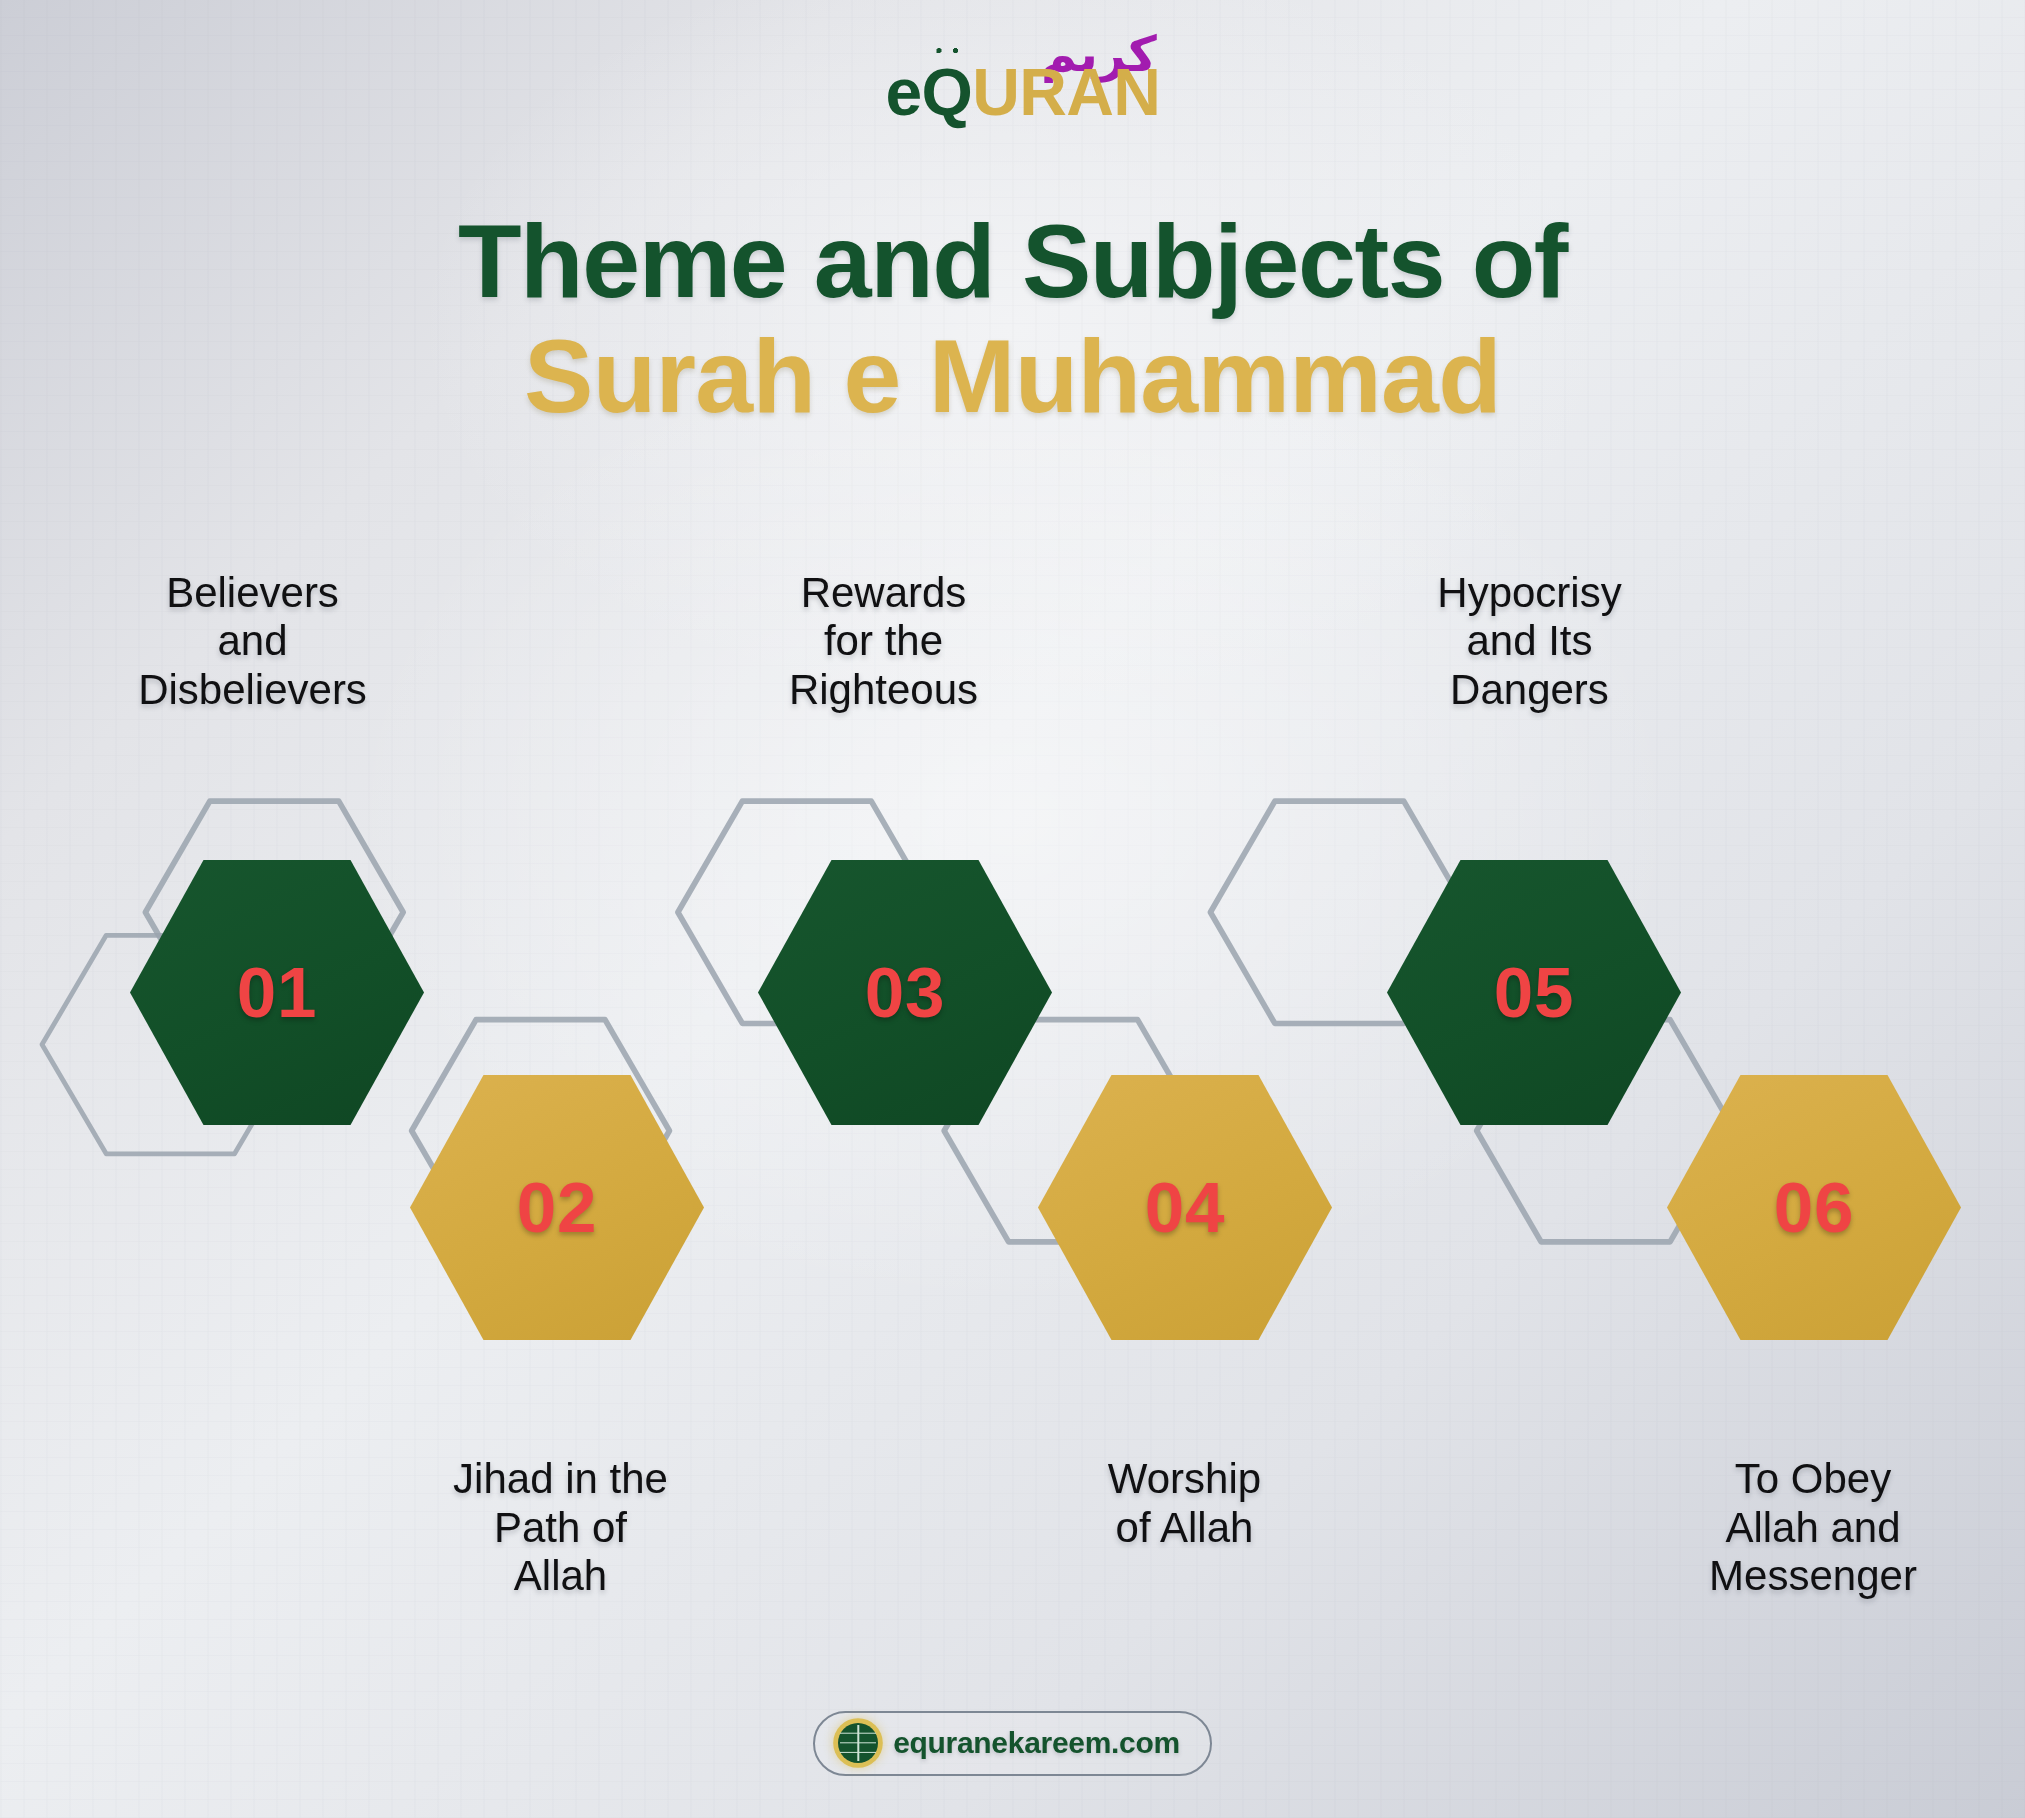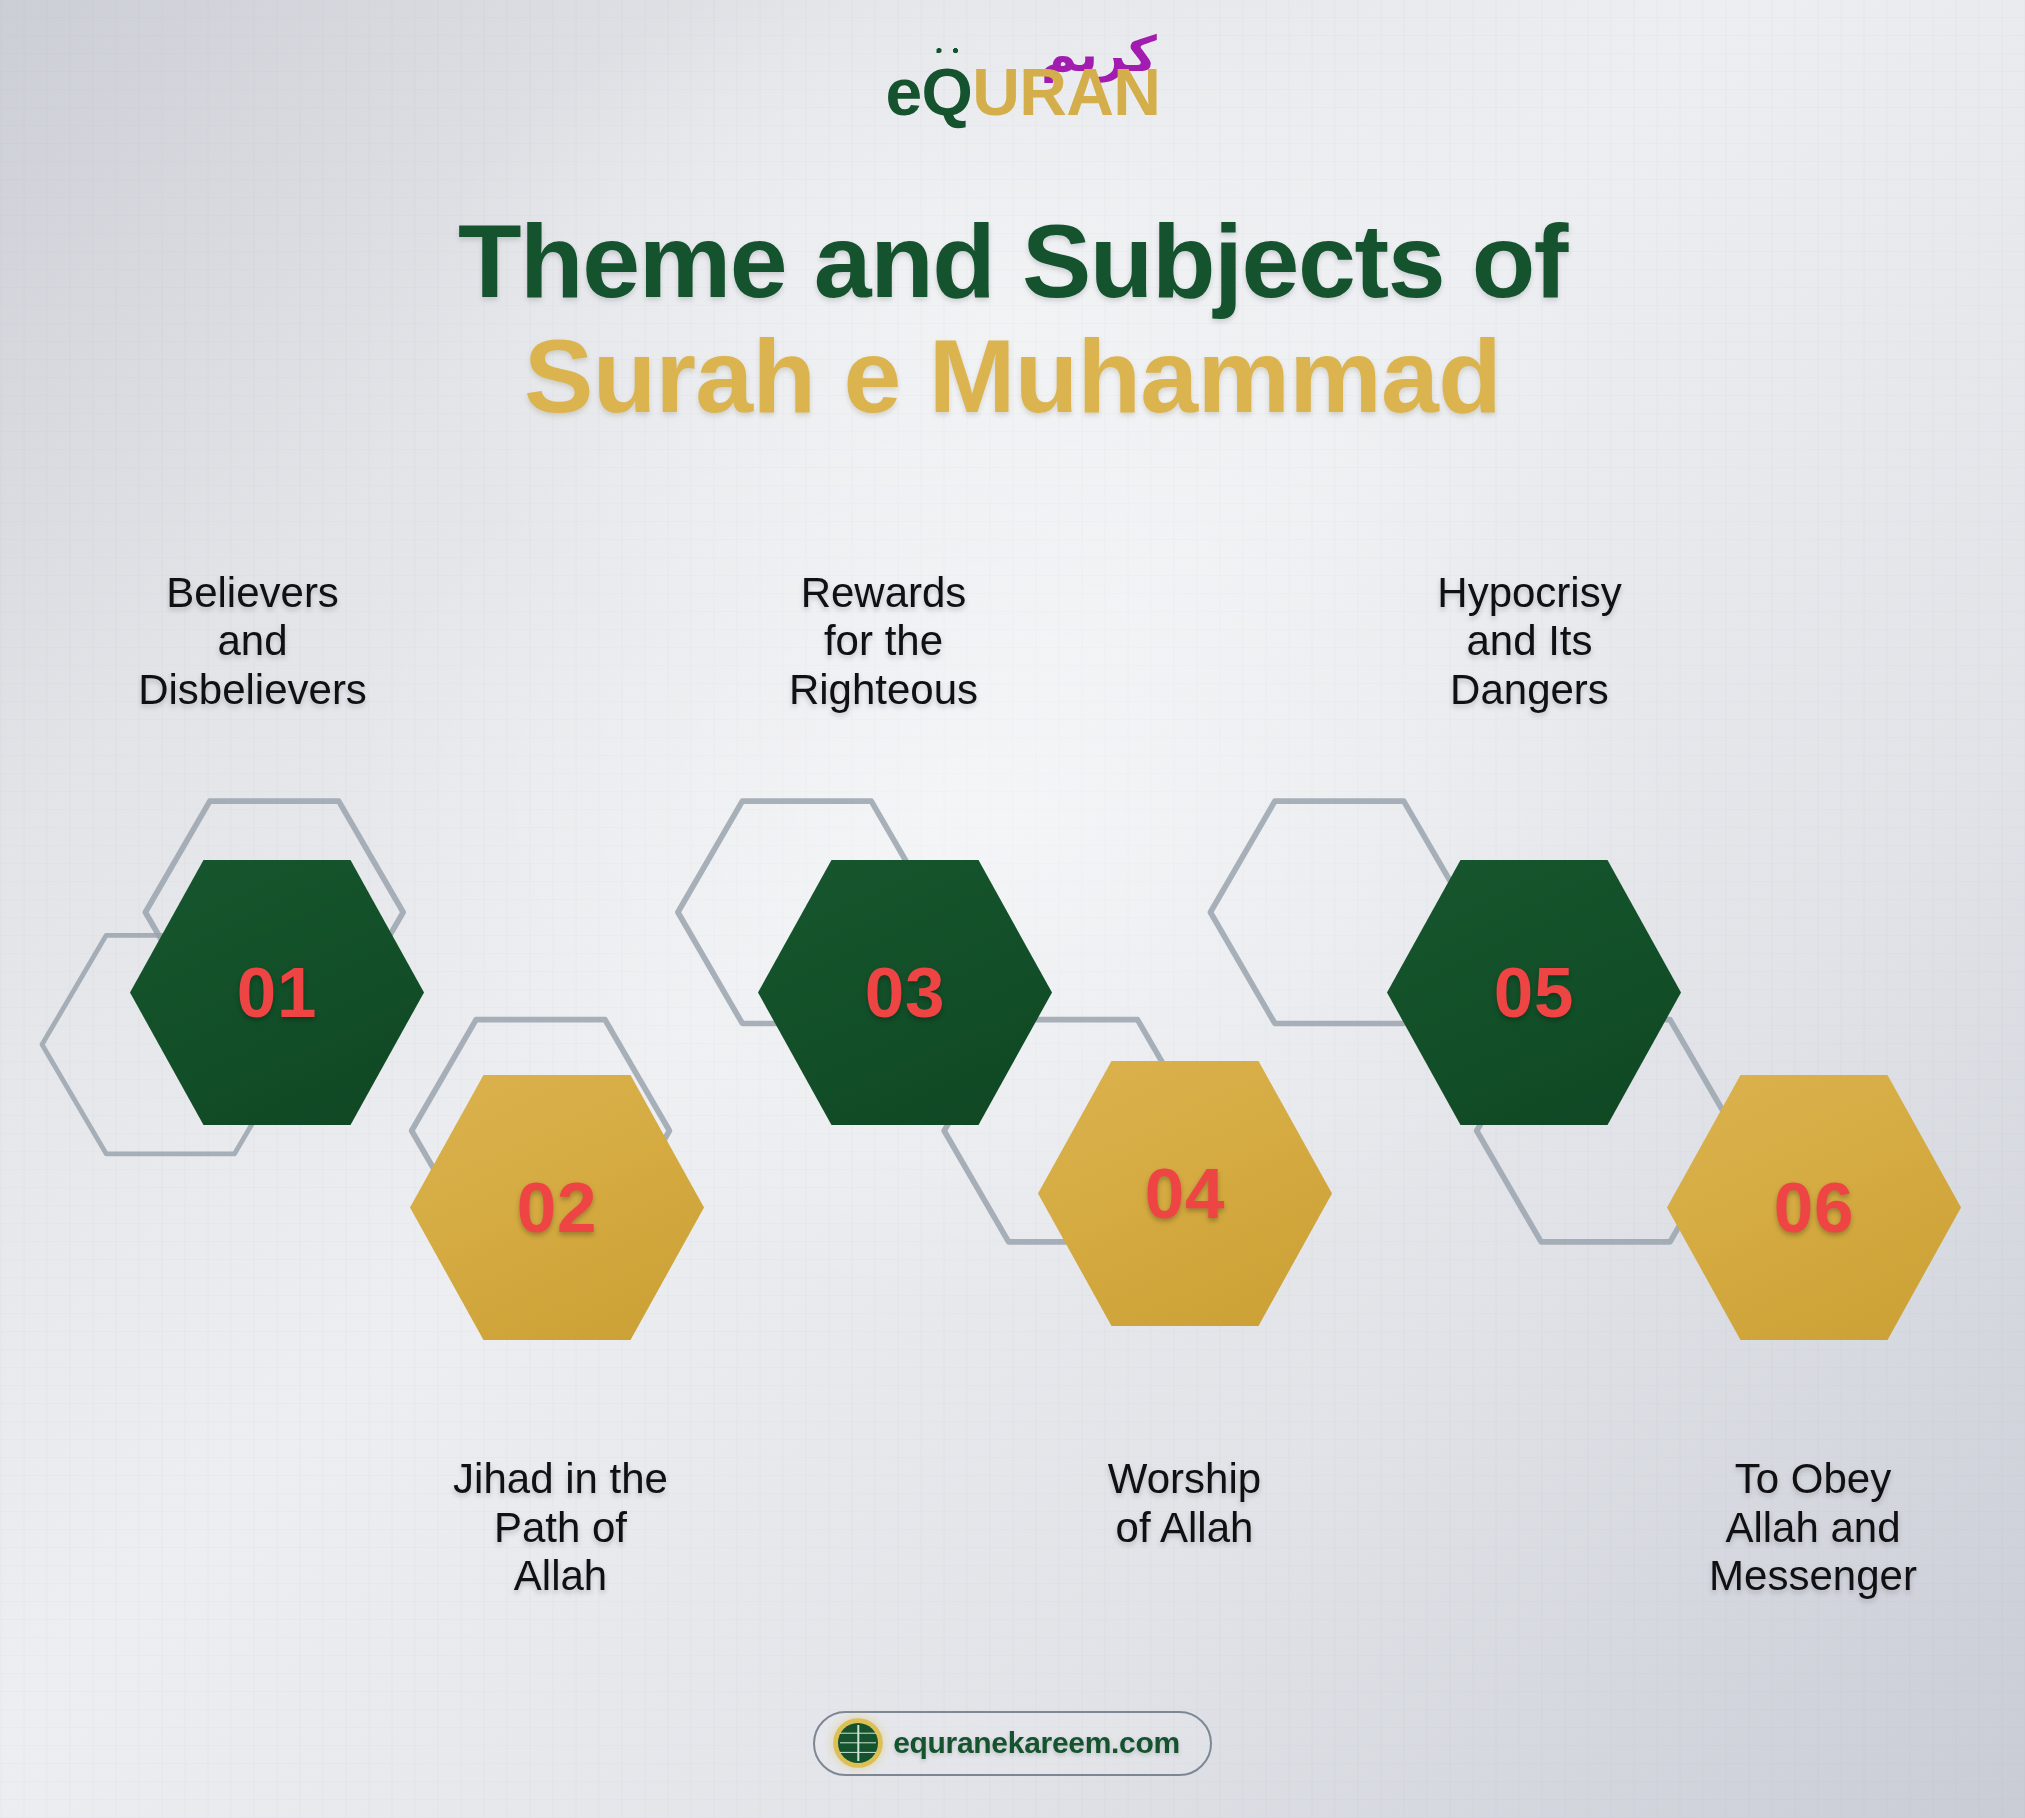--- a/index.html
+++ b/index.html
@@ -188,21 +188,21 @@
     <div class="cap" style="left:672px;top:-12.3px;width:423px;">
       <div>Rewards</div>
       <div>for the</div>
       <div>Righteous</div>
     </div>
     <div class="hex-node" style="left:758px;top:275px;width:294px;height:273px;">
       <div class="hex-fill green"></div>
       <div class="hex-num">03</div>
     </div>
 
-    <div class="hex-node" style="left:1038px;top:476px;width:294px;height:273px;">
+    <div class="hex-node" style="left:1038px;top:490px;width:294px;height:273px;">
       <div class="hex-fill gold"></div>
       <div class="hex-num">04</div>
     </div>
     <div class="cap" style="left:966px;top:874px;width:437px;">
       <div>Worship</div>
       <div>of Allah</div>
     </div>
 
     <div class="cap" style="left:1318px;top:-12.3px;width:423px;">
       <div>Hypocrisy</div>

